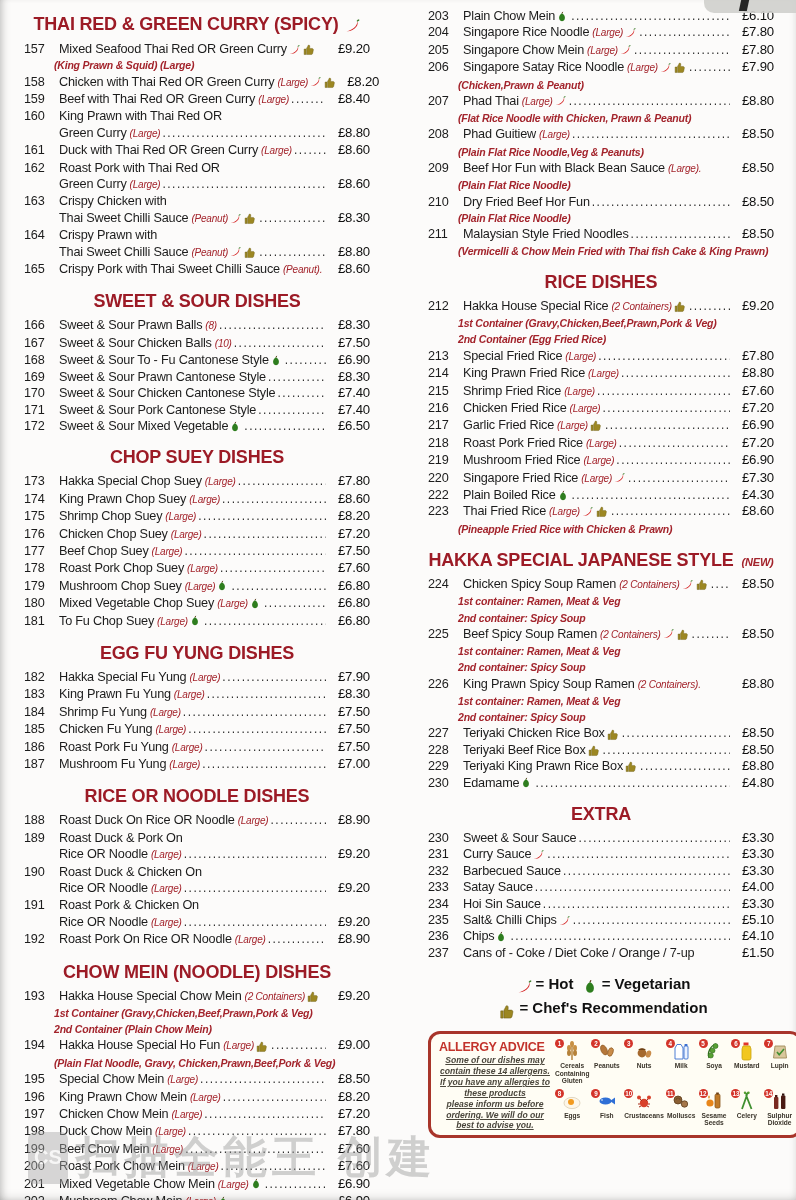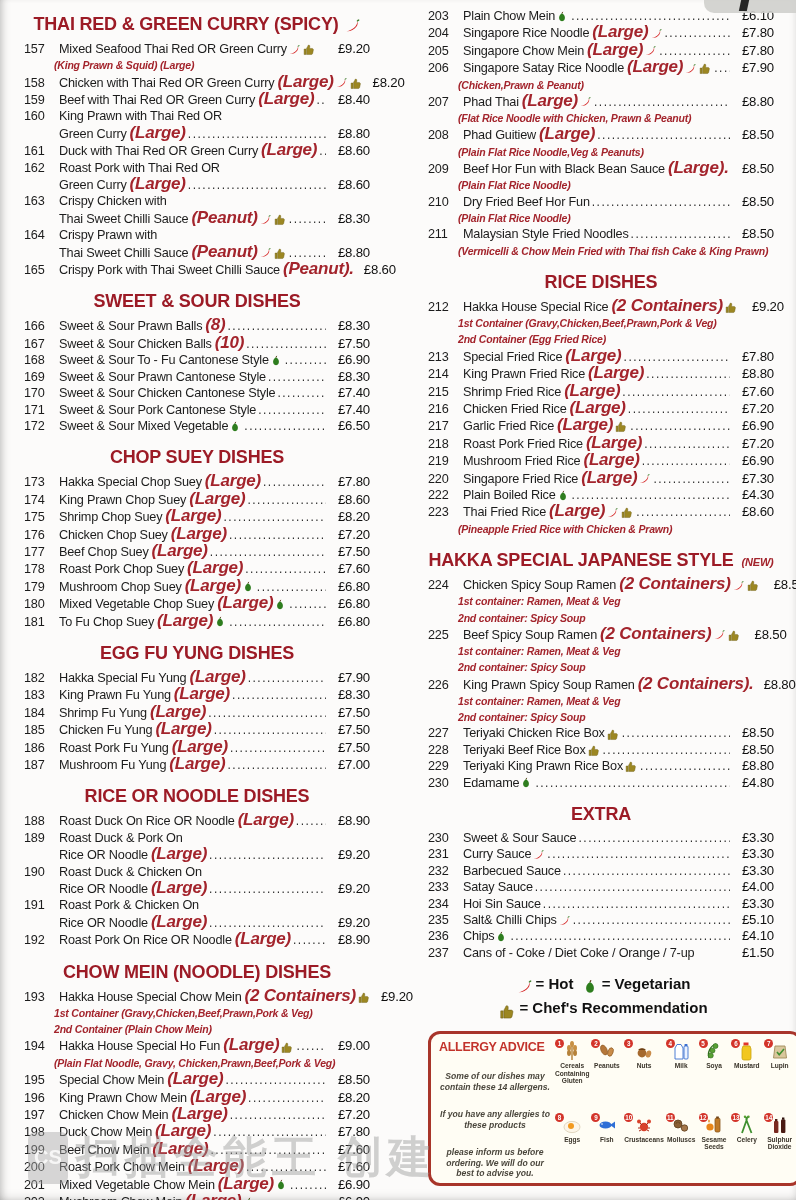--- a/index.html
+++ b/index.html
@@ -26,21 +26,21 @@
   }
   .sec-title:first-child{margin-top:8px;}
   .sec-suffix{font-size:11px;font-style:italic;font-weight:bold;color:#a3242c;margin-left:8px;}
 
   .row{
     display:flex;align-items:baseline;white-space:nowrap;
     font-size:12.7px;color:#1c1c1c;line-height:16.4px;letter-spacing:-0.2px;
   }
   .num{flex:0 0 35px;}
   .txt{flex:0 0 auto;}
-  .note{font-style:italic;font-weight:bold;color:#a3242c;font-size:17px;margin-left:3px;}
+  .note{font-style:italic;font-weight:normal;color:#a3242c;font-size:10px;margin-left:3px;}
   .leader{flex:1 1 auto;overflow:hidden;margin:0 2px;color:#2a2a2a;min-width:0;}
   .leader::after{
     content:"................................................................................";
     font-size:12px;letter-spacing:1.5px;
   }
   .spacer{flex:1 1 auto;}
   .price{flex:0 0 auto;min-width:42px;text-align:right;font-size:13.2px;color:#101010;}
   .sub{
     font-style:italic;font-weight:bold;color:#a3242c;
     font-size:10.5px;line-height:16.2px;padding-left:30px;
@@ -53,21 +53,21 @@
   .legend .legend-line{line-height:22px;}
   .legend .ic{margin:0 4px;vertical-align:-2px;}
 
   .allergy-box{
     display:flex;margin-top:10px;width:374px;box-sizing:border-box;
     border:3px solid #a8352a;border-radius:12px;background:#fffdf4;
     padding:6px 4px 4px 8px;
   }
   .allergy-left{flex:0 0 112px;padding-right:4px;}
   .allergy-title{font-weight:bold;font-size:12.5px;color:#c2332a;letter-spacing:-0.3px;}
-  .allergy-para{font-style:italic;font-weight:bold;font-size:8.6px;color:#4a463c;line-height:1.22;margin-top:17px;text-align:center;}
+  .allergy-para{font-style:italic;font-weight:bold;font-size:8.6px;color:#4a463c;line-height:1.22;margin-top:1px;text-align:center;text-decoration:underline;}
   .allergy-grid{flex:1 1 auto;display:grid;grid-template-columns:repeat(7,1fr);column-gap:2px;row-gap:2px;}
   .allergen{position:relative;text-align:center;font-size:6.6px;font-weight:bold;color:#3a342a;line-height:1.1;}
   .allergen .badge{
     position:absolute;left:0;top:-1px;width:9px;height:9px;border-radius:50%;
     background:#d3342a;color:#fff;font-size:6.3px;line-height:9px;font-weight:bold;text-align:center;
   }
   .allergen .aicon{height:22px;display:flex;align-items:center;justify-content:center;}
 
   .watermark{
     position:absolute;left:28px;top:1128px;display:flex;align-items:center;gap:8px;

